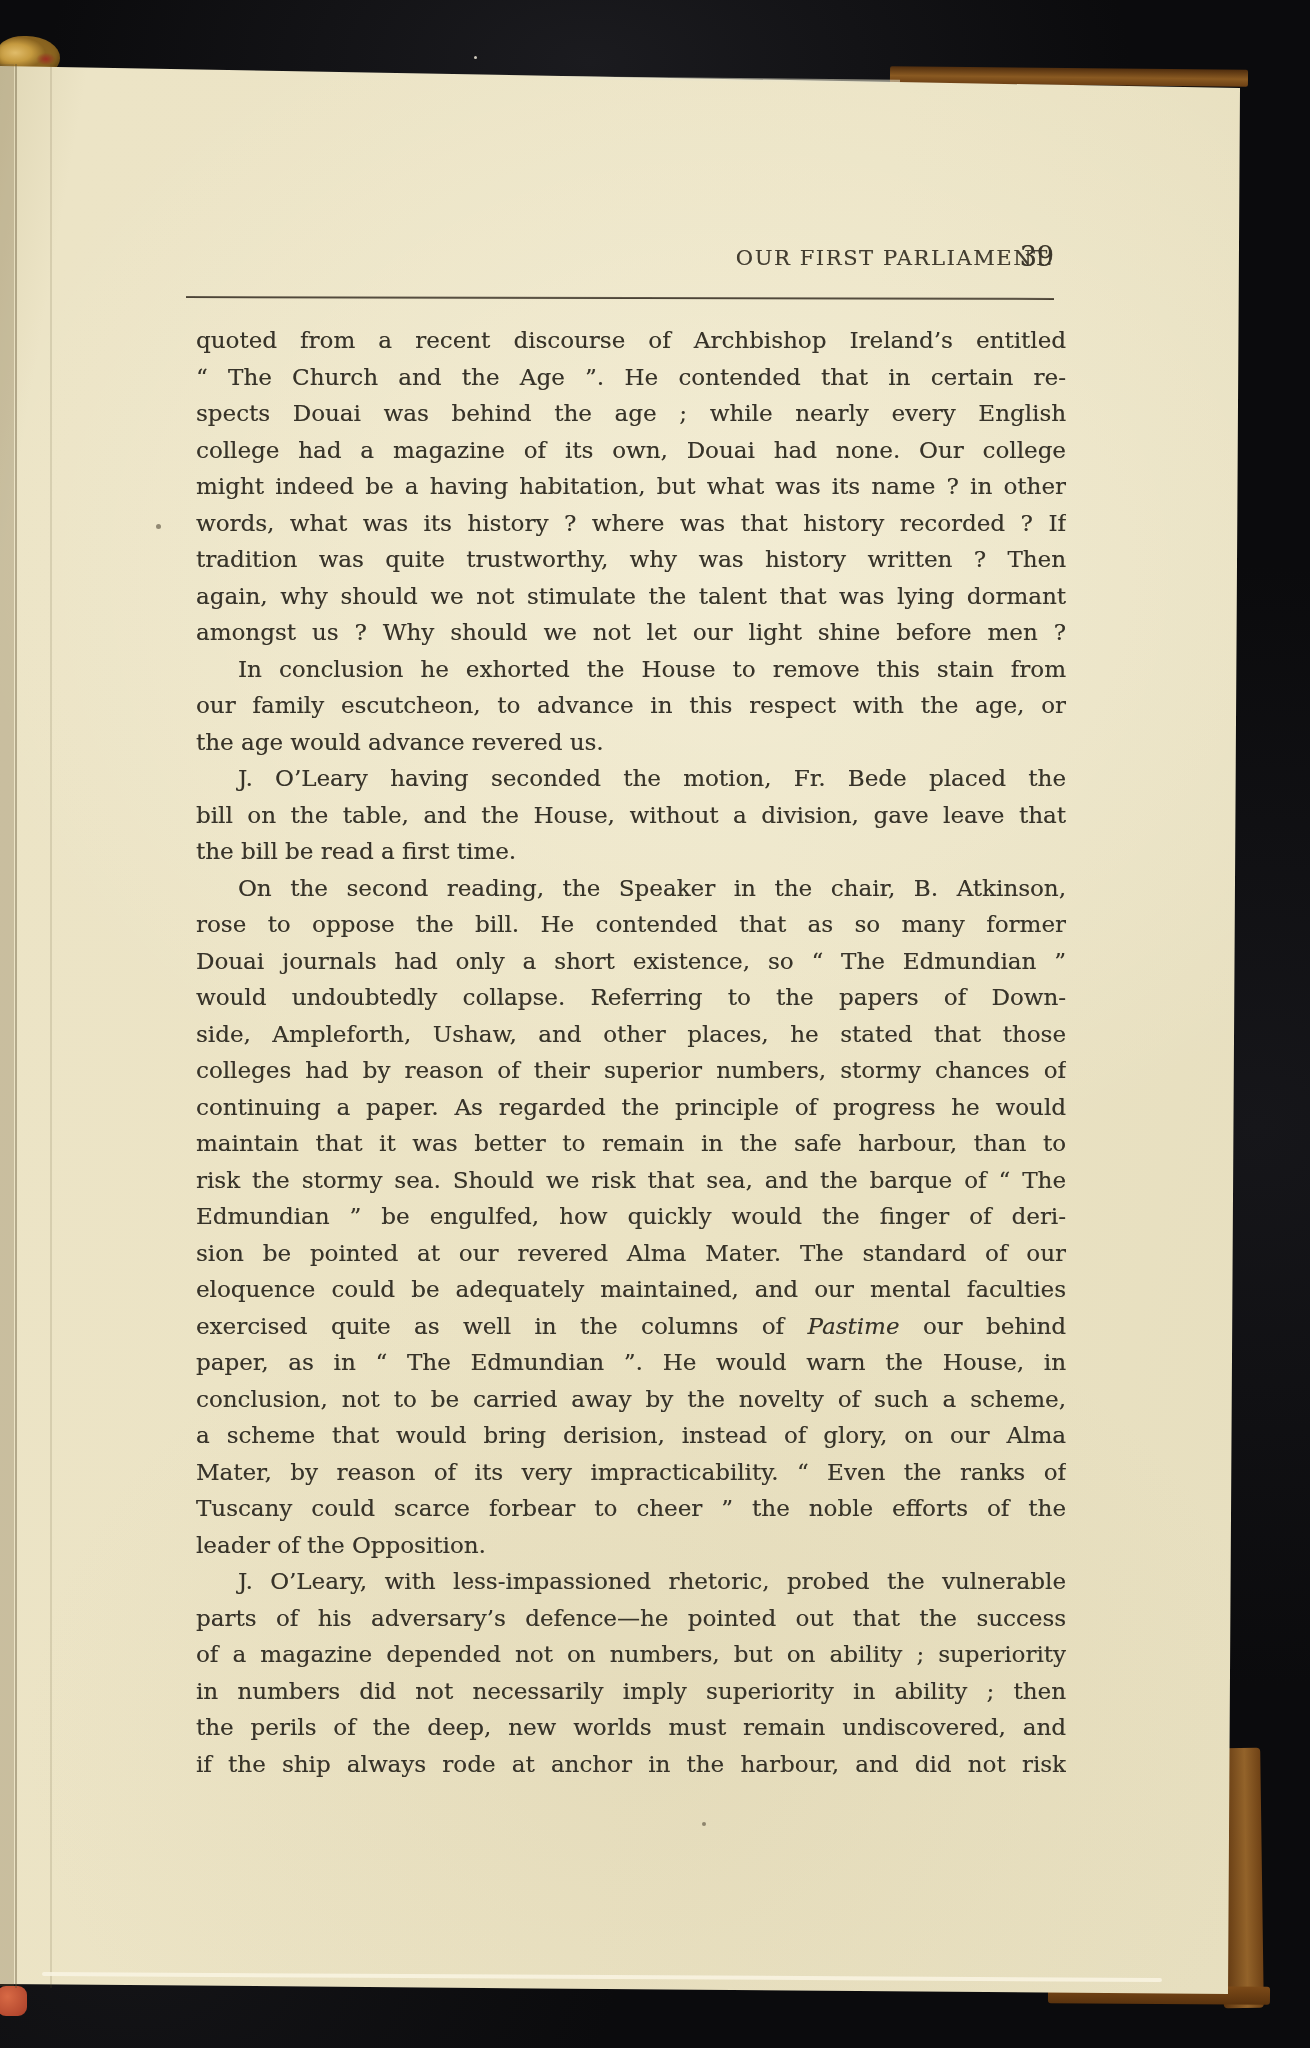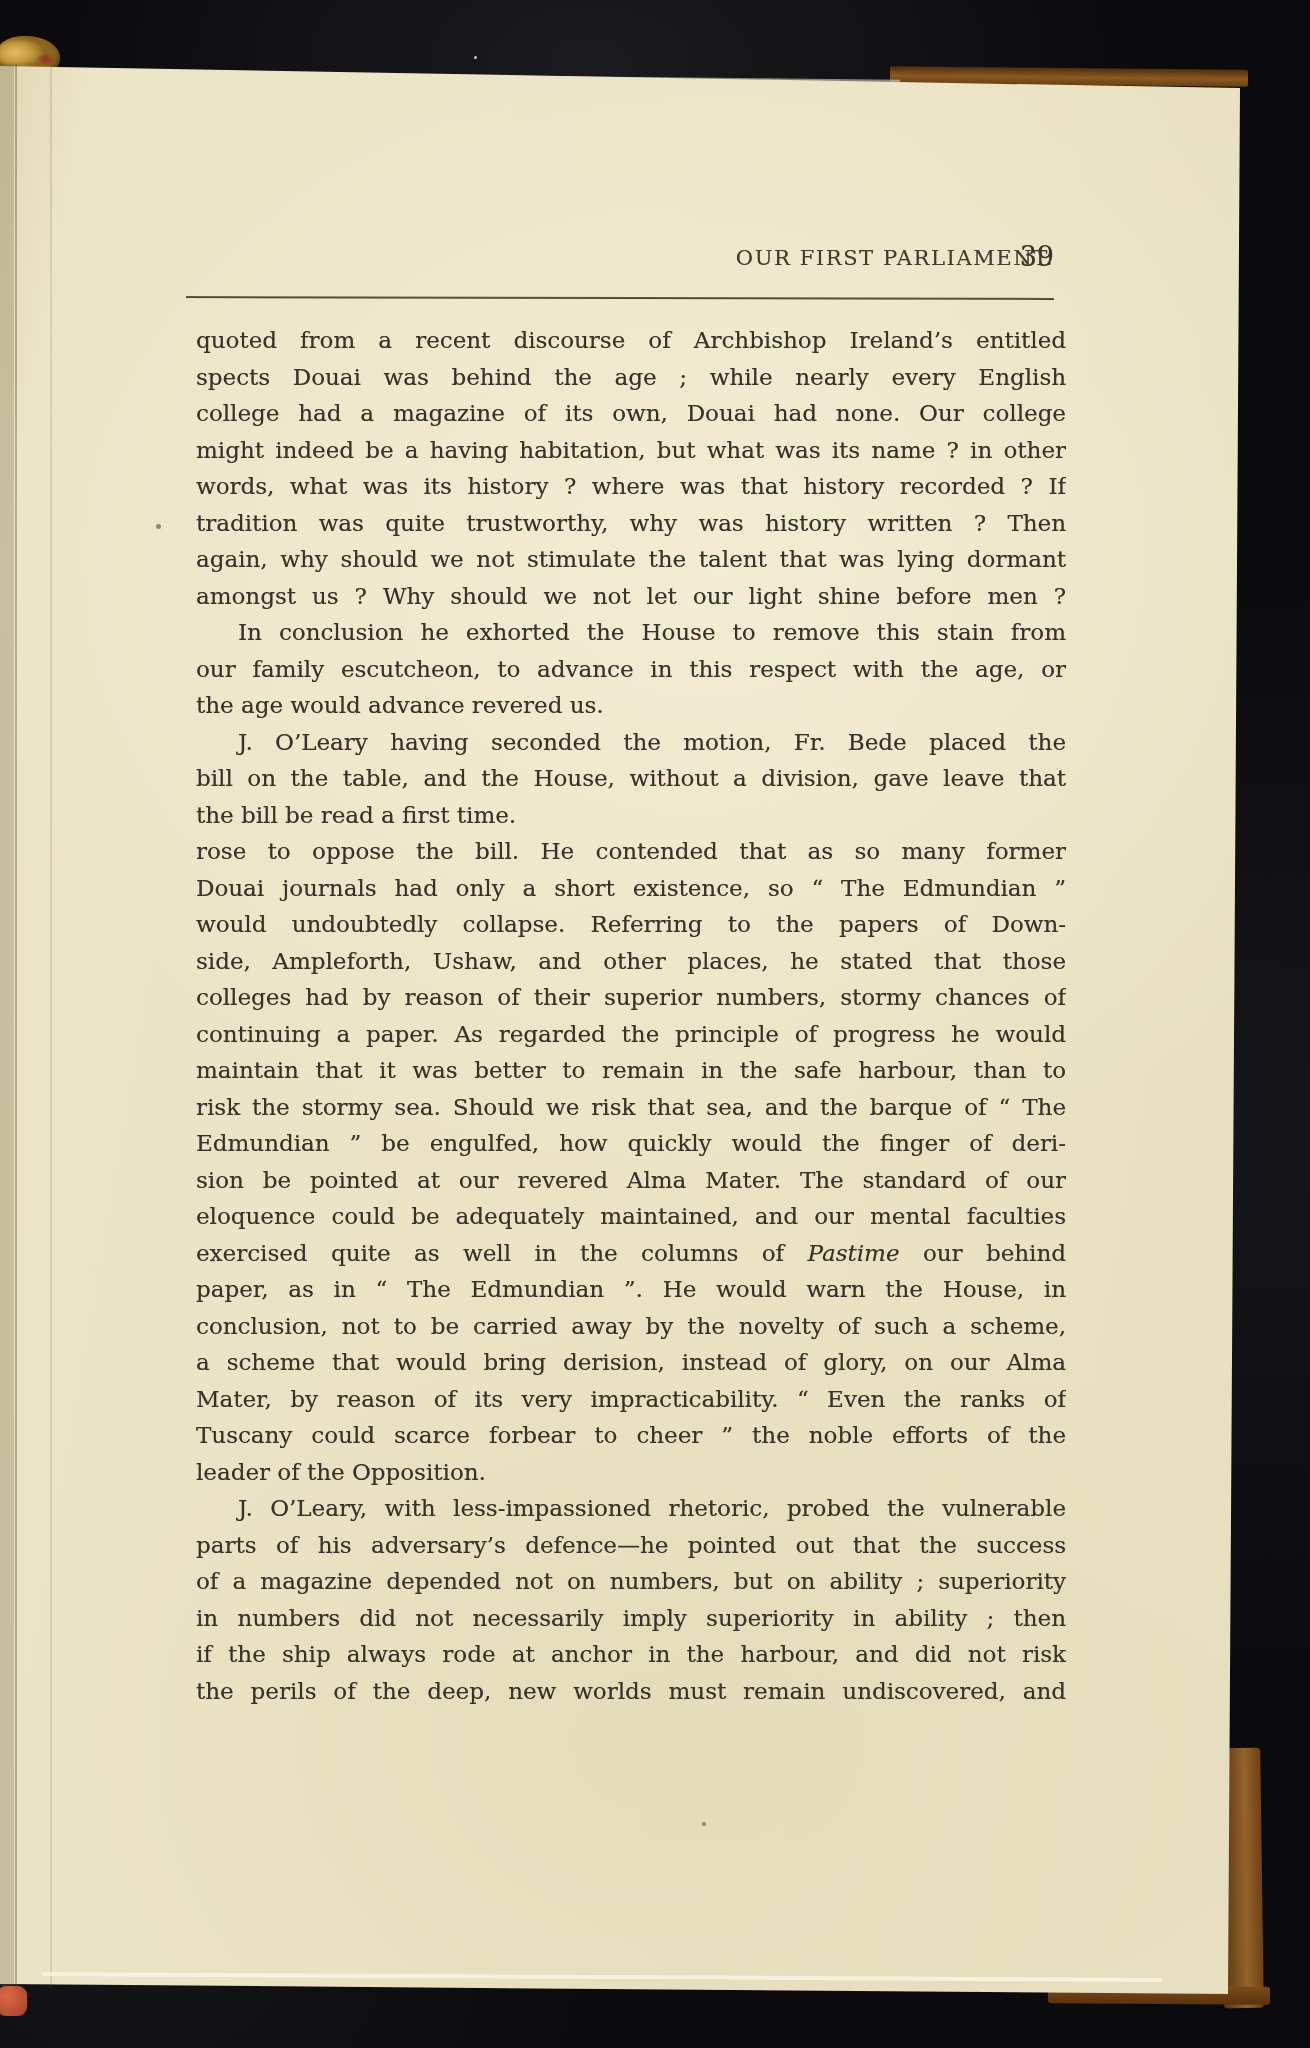--- a/index.html
+++ b/index.html
@@ -117,33 +117,35 @@
   <div class="glint-bottom"></div>
   <div class="speck-dark" style="left:156px; top:524px; width:5px; height:5px;"></div>
   <div class="speck-dark" style="left:702px; top:1822px; width:4px; height:4px;"></div>
 
   <div class="running-title">OUR FIRST PARLIAMENT.</div>
   <div class="page-number">39</div>
   <div class="header-rule"></div>
 
   <div class="page-text">
       <div class="line">quoted from a recent discourse of Archbishop Ireland’s entitled</div>
+      <div class="line">“ The Church and the Age ”. He contended that in certain re-</div>
       <div class="line">spects Douai was behind the age ; while nearly every English</div>
       <div class="line">college had a magazine of its own, Douai had none. Our college</div>
       <div class="line">might indeed be a having habitation, but what was its name ? in other</div>
       <div class="line">words, what was its history ? where was that history recorded ? If</div>
       <div class="line">tradition was quite trustworthy, why was history written ? Then</div>
       <div class="line">again, why should we not stimulate the talent that was lying dormant</div>
       <div class="line">amongst us ? Why should we not let our light shine before men ?</div>
       <div class="line indent">In conclusion he exhorted the House to remove this stain from</div>
       <div class="line">our family escutcheon, to advance in this respect with the age, or</div>
       <div class="line end">the age would advance revered us.</div>
       <div class="line indent">J. O’Leary having seconded the motion, Fr. Bede placed the</div>
       <div class="line">bill on the table, and the House, without a division, gave leave that</div>
       <div class="line end">the bill be read a first time.</div>
+      <div class="line indent">On the second reading, the Speaker in the chair, B. Atkinson,</div>
       <div class="line">rose to oppose the bill. He contended that as so many former</div>
       <div class="line">Douai journals had only a short existence, so “ The Edmundian ”</div>
       <div class="line">would undoubtedly collapse. Referring to the papers of Down-</div>
       <div class="line">side, Ampleforth, Ushaw, and other places, he stated that those</div>
       <div class="line">colleges had by reason of their superior numbers, stormy chances of</div>
       <div class="line">continuing a paper. As regarded the principle of progress he would</div>
       <div class="line">maintain that it was better to remain in the safe harbour, than to</div>
       <div class="line">risk the stormy sea. Should we risk that sea, and the barque of “ The</div>
       <div class="line">Edmundian ” be engulfed, how quickly would the finger of deri-</div>
       <div class="line">sion be pointed at our revered Alma Mater. The standard of our</div>
@@ -152,16 +154,16 @@
       <div class="line">paper, as in “ The Edmundian ”. He would warn the House, in</div>
       <div class="line">conclusion, not to be carried away by the novelty of such a scheme,</div>
       <div class="line">a scheme that would bring derision, instead of glory, on our Alma</div>
       <div class="line">Mater, by reason of its very impracticability. “ Even the ranks of</div>
       <div class="line">Tuscany could scarce forbear to cheer ” the noble efforts of the</div>
       <div class="line end">leader of the Opposition.</div>
       <div class="line indent">J. O’Leary, with less-impassioned rhetoric, probed the vulnerable</div>
       <div class="line">parts of his adversary’s defence—he pointed out that the success</div>
       <div class="line">of a magazine depended not on numbers, but on ability ; superiority</div>
       <div class="line">in numbers did not necessarily imply superiority in ability ; then</div>
+      <div class="line">the perils of the deep, new worlds must remain undiscovered, and</div>
       <div class="line">if the ship always rode at anchor in the harbour, and did not risk</div>
-      <div class="line">the perils of the deep, new worlds must remain undiscovered, and</div>
     </div>
 </div>
 
 </body></html>

